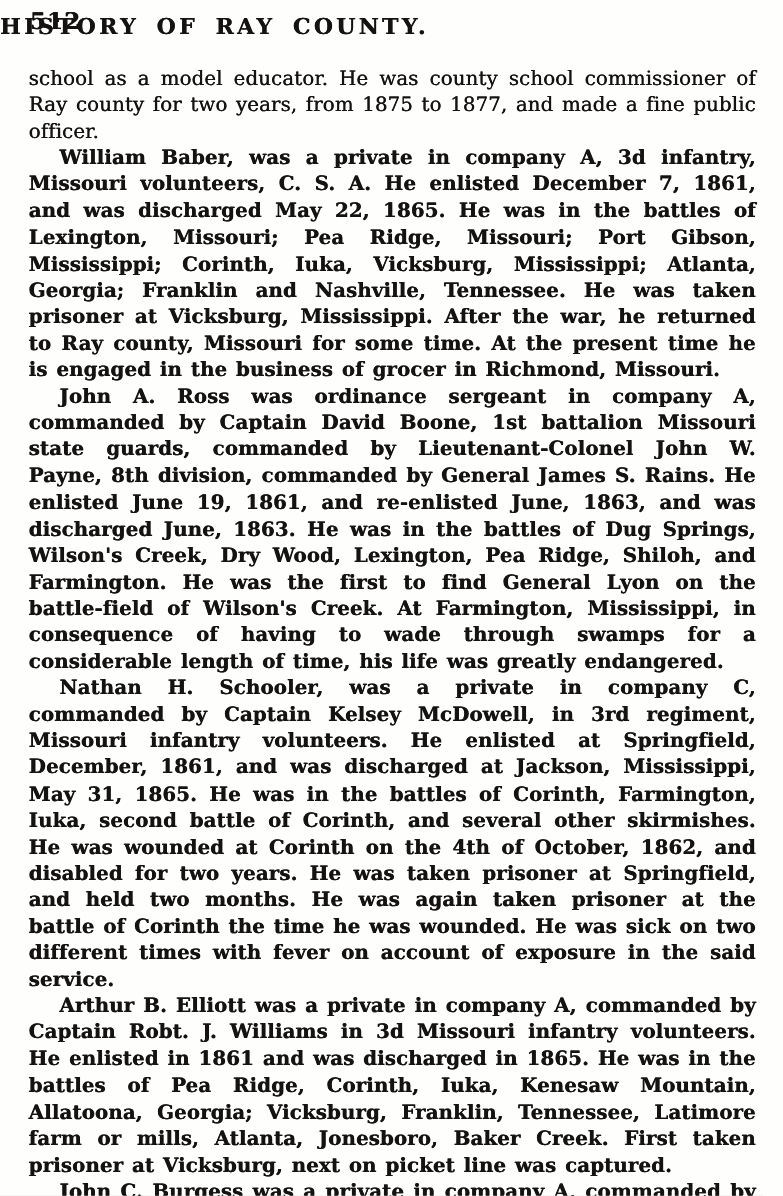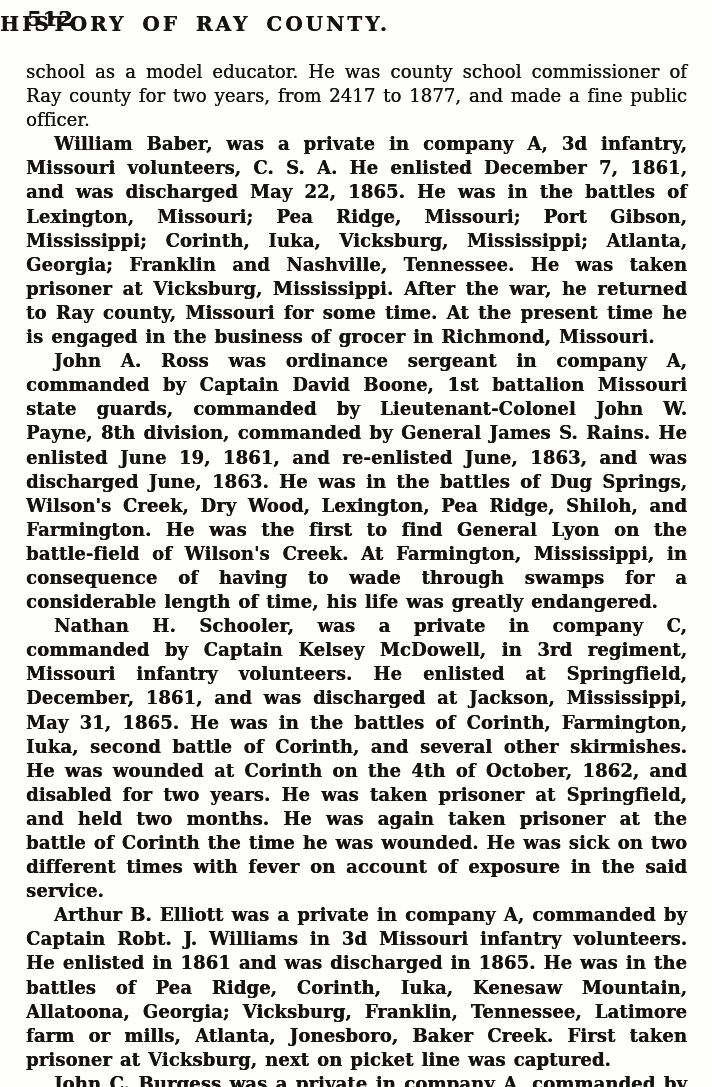--- a/index.html
+++ b/index.html
@@ -63,20 +63,20 @@
 </style>
 </head>
 <body>
 
 <div class="page">
   <header class="running-header">
     <span class="page-number">512</span>
     <span class="running-title">HISTORY OF RAY COUNTY.</span>
   </header>
   <main class="page-body">
-      <p class="para">school as a model educator. He was county school commissioner of Ray county for two years, from 2417 to 1877, and made a fine public officer.</p>
+      <p class="para">school as a model educator. He was county school commissioner of Ray county for two years, from 1875 to 1877, and made a fine public officer.</p>
       <p class="para indent">William Baber, was a private in company A, 3d infantry, Missouri volunteers, C. S. A. He enlisted December 7, 1861, and was discharged May 22, 1865. He was in the battles of Lexington, Missouri; Pea Ridge, Missouri; Port Gibson, Mississippi; Corinth, Iuka, Vicksburg, Mississippi; Atlanta, Georgia; Franklin and Nashville, Tennessee. He was taken prisoner at Vicksburg, Mississippi. After the war, he returned to Ray county, Missouri for some time. At the present time he is engaged in the business of grocer in Richmond, Missouri.</p>
       <p class="para indent">John A. Ross was ordinance sergeant in company A, commanded by Captain David Boone, 1st battalion Missouri state guards, commanded by Lieutenant-Colonel John W. Payne, 8th division, commanded by General James S. Rains. He enlisted June 19, 1861, and re-enlisted June, 1863, and was discharged June, 1863. He was in the battles of Dug Springs, Wilson's Creek, Dry Wood, Lexington, Pea Ridge, Shiloh, and Farmington. He was the first to find General Lyon on the battle-field of Wilson's Creek. At Farmington, Mississippi, in consequence of having to wade through swamps for a considerable length of time, his life was greatly endangered.</p>
       <p class="para indent">Nathan H. Schooler, was a private in company C, commanded by Captain Kelsey McDowell, in 3rd regiment, Missouri infantry volunteers. He enlisted at Springfield, December, 1861, and was discharged at Jackson, Mississippi, May 31, 1865. He was in the battles of Corinth, Farmington, Iuka, second battle of Corinth, and several other skirmishes. He was wounded at Corinth on the 4th of October, 1862, and disabled for two years. He was taken prisoner at Springfield, and held two months. He was again taken prisoner at the battle of Corinth the time he was wounded. He was sick on two different times with fever on account of exposure in the said service.</p>
       <p class="para indent">Arthur B. Elliott was a private in company A, commanded by Captain Robt. J. Williams in 3d Missouri infantry volunteers. He enlisted in 1861 and was discharged in 1865. He was in the battles of Pea Ridge, Corinth, Iuka, Kenesaw Mountain, Allatoona, Georgia; Vicksburg, Franklin, Tennessee, Latimore farm or mills, Atlanta, Jonesboro, Baker Creek. First taken prisoner at Vicksburg, next on picket line was captured.</p>
       <p class="para indent">John C. Burgess was a private in company A, commanded by Captain Newton in 1st Missouri volunteers, in army of General Price. He enlisted in 1861 and was discharged same year. He was in the battles of Springfield, Carthage and Lexington.</p>
     </main>
 </div>
 
 </body></html>

